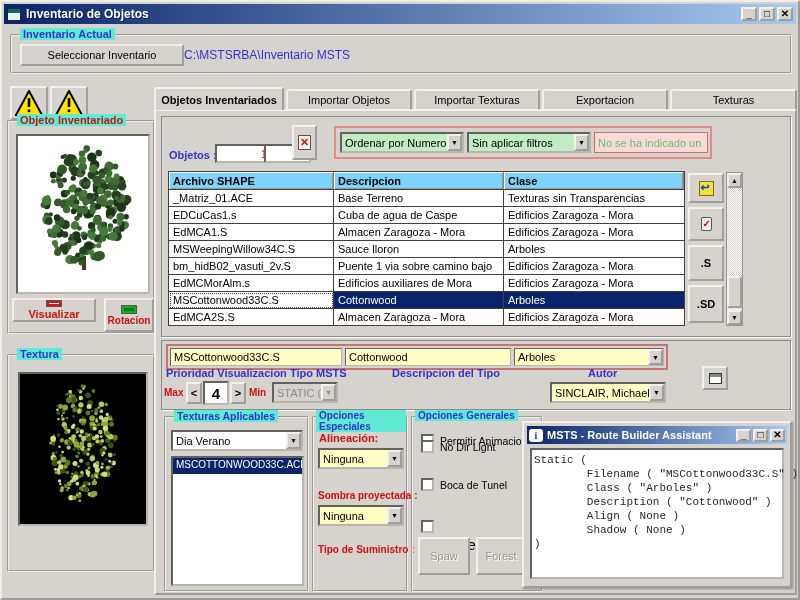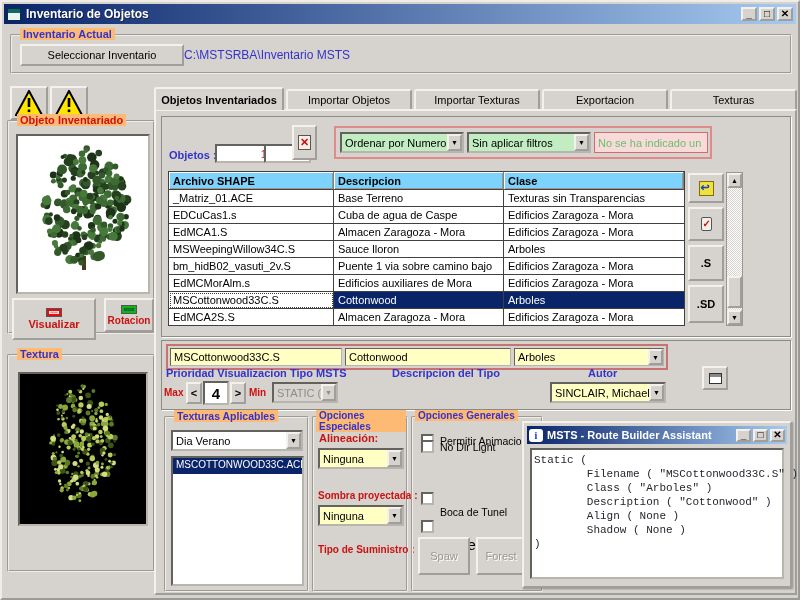--- a/index.html
+++ b/index.html
@@ -24,21 +24,21 @@
     text-shadow:1px 1px 0 rgba(0,0,0,.4); }
   .appicon { width:14px; height:13px; background:#e8f4f0; border:1px solid #0c2a40;
     position:relative; }
   .appicon::before { content:""; position:absolute; left:0; top:0; right:0; height:4px;
     background:#0e6868; }
   .cap-btn { width:16px; height:14px; margin-left:2px; font-size:10px; font-weight:bold;
     color:#000; line-height:10px; }
 
   
   .group { position:absolute; border:2px groove #f0ede8; border-radius:2px; }
-  .group > .gtitle { position:absolute; top:-8px; left:8px; background:#fdba74;
+  .group > .gtitle { position:absolute; top:-8px; left:8px; background:#5eead4;
     padding:0 3px; font-weight:bold; font-size:11px; }
   .blue-t { color:#3333cc; }
   .red-t  { color:#cc1111; }
 
   
   .tab { position:absolute; top:87px; height:20px; background:#d6d3ce;
     border:2px outset #f4f1ec; border-bottom:none; border-radius:3px 3px 0 0;
     display:flex; align-items:center; justify-content:center; font-size:11px; }
   .tab.active { top:85px; height:23px; font-weight:bold; z-index:3; }
   .tabpage { left:152px; top:107px; width:643px; height:486px;
@@ -378,21 +378,21 @@
           <circle cx="85.74297990995036" cy="95.82060470055319" r="4.355238252950477" fill="#477a3a"></circle>
           <circle cx="92.32035471027856" cy="66.82472110304911" r="3.322572632842964" fill="#3e6a33"></circle>
           <circle cx="42.62278683214524" cy="49.260167915543825" r="2.9630397599949685" fill="#33592b"></circle>
           <circle cx="44.63866099084878" cy="20.89198550659647" r="2.008886493746604" fill="#1c3318"></circle>
           <circle cx="80.60415442204314" cy="109.56692966129592" r="2.6575743368163582" fill="#477a3a"></circle>
           <circle cx="75.09064147895418" cy="93.91244841864845" r="2.71082825153639" fill="#33592b"></circle>
           <circle cx="39.05120237164272" cy="81.6297909099518" r="3.2779960177270677" fill="#1c3318"></circle>
           <circle cx="79.28983514273142" cy="84.39709554948924" r="4.609530908339439" fill="#3e6a33"></circle>
         </svg>
     </div>
-    <div class="btn abs" style="left:3px;top:176px;width:84px;height:42px;flex-direction:column;gap:1px;">
+    <div class="btn abs" style="left:3px;top:176px;width:84px;height:24px;flex-direction:column;gap:1px;">
       <span class="led" style="background:#e01010;box-shadow:inset 0 0 0 2px #e01010, inset 0 0 2px 3px #fff;"></span>
       <span class="red-t" style="font-weight:bold;">Visualizar</span>
     </div>
     <div class="btn abs" style="left:95px;top:176px;width:50px;height:34px;flex-direction:column;gap:1px;">
       <span class="led" style="background:#18b018;box-shadow:inset 0 0 0 2px #18b018, inset 0 0 2px 3px #063;"></span>
       <span class="red-t" style="font-weight:bold;font-size:10px;">Rotacion</span>
     </div>
   </div>
 
   <div class="group" style="left:5px;top:352px;width:148px;height:218px;">
@@ -843,21 +843,21 @@
       <div class="cbrow" style="left:8px;top:16px;">
         <span class="cbox"></span>
         <span style="font-size:10.5px;">Permitir Animacion</span>
       </div>
       <div class="cbrow" style="left:8px;top:22px;">
         <span class="cbox"></span>
         <span style="font-size:10.5px;">No Dir Light</span>
       </div>
       <div class="cbrow" style="left:8px;top:60px;">
         <span class="cbox"></span>
-        <span style="font-size:10.5px;margin-top:28px;">Boca de Tunel</span>
+        <span style="font-size:10.5px;">Boca de Tunel</span>
       </div>
       <div class="cbrow" style="left:8px;top:82px;">
         <span class="cbox"></span>
         <span style="font-size:15px;margin-top:36px;">Store Matrix</span>
       </div>
       <div class="btn abs" style="left:5px;top:119px;width:52px;height:38px;color:#9a9690;text-shadow:1px 1px 0 #fff;">
         <span>Spaw</span>
       </div>
       <div class="btn abs" style="left:63px;top:119px;width:50px;height:38px;color:#9a9690;text-shadow:1px 1px 0 #fff;">
         <span>Forest</span>

